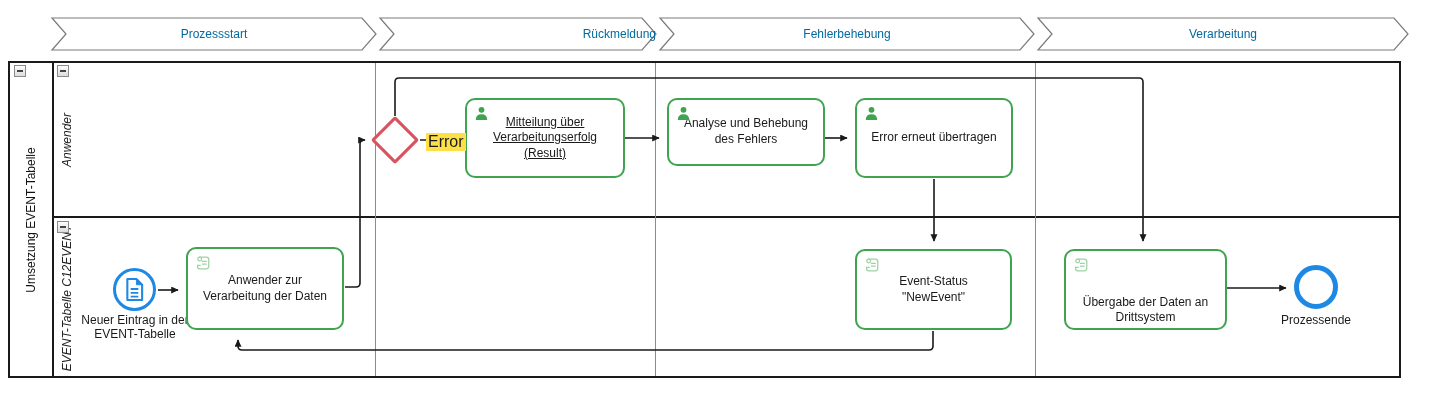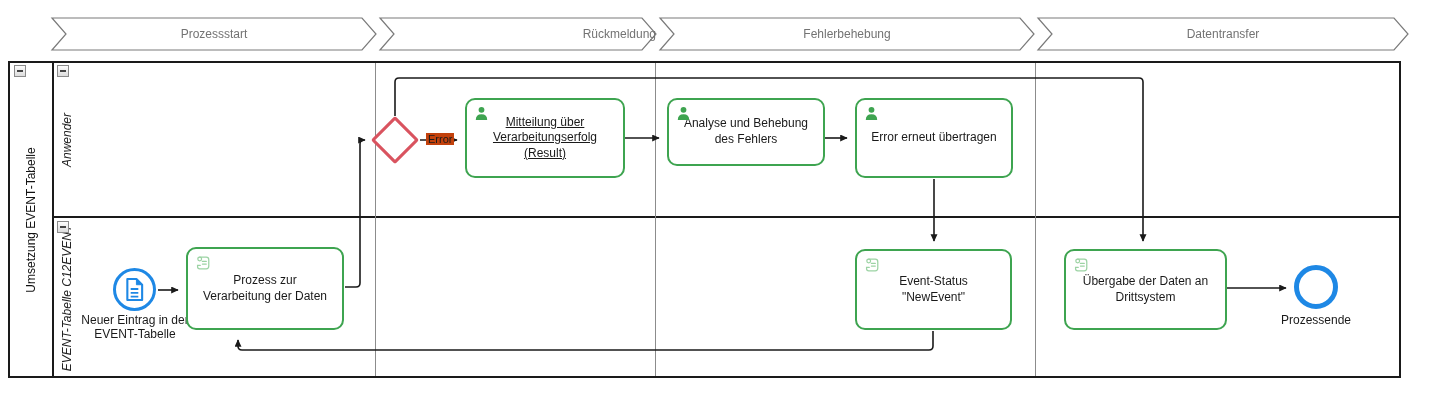--- a/index.html
+++ b/index.html
@@ -22,41 +22,41 @@
   .pool-header-sep{position:absolute;left:52px;top:61px;width:2px;height:317px;background:#1a1a1a;z-index:1;}
   .lane-sep{position:absolute;left:53px;top:216px;width:1347px;height:2px;background:#1a1a1a;z-index:1;}
   .col-line{position:absolute;top:63px;width:1px;height:313px;background:#8c8c8c;z-index:1;}
   .pool-title-wrap{position:absolute;left:10px;top:63px;width:42px;height:313px;display:flex;align-items:center;justify-content:center;z-index:2;}
   .pool-title-wrap span{transform:rotate(-90deg);white-space:nowrap;font-size:12px;color:#111;}
   .lane-label-wrap{position:absolute;left:54px;width:26px;display:flex;align-items:center;justify-content:center;z-index:2;}
   .lane-label-wrap span{transform:rotate(-90deg);white-space:nowrap;font-size:12px;font-style:italic;color:#222;}
   .collapse-box{position:absolute;width:12px;height:12px;background:linear-gradient(#fdfdfd,#dcdcdc);border:1px solid #8a8a8a;box-sizing:border-box;z-index:3;}
   .collapse-box::after{content:"";position:absolute;left:2px;right:2px;top:4px;height:2px;background:#444;}
   
-  .phase-label{position:absolute;top:18px;height:32px;display:flex;align-items:center;justify-content:center;font-size:12px;color:#737373;z-index:3;}
+  .phase-label{position:absolute;top:18px;height:32px;display:flex;align-items:center;justify-content:center;font-size:12px;color:#0369a1;z-index:3;}
   
   #shapes{position:absolute;left:0;top:0;z-index:2;pointer-events:none;}
   
   .task{
     position:absolute;background:#fff;border:2px solid var(--task-border);border-radius:10px;
     box-sizing:border-box;display:flex;align-items:center;justify-content:center;text-align:center;
     font-size:12px;line-height:1.3;color:#1a1a1a;z-index:4;
   }
   .task .tlabel{padding:2px 14px;}
   .task .ticon{position:absolute;left:7px;top:6px;}
   .gateway{
     position:absolute;left:378px;top:123px;width:34px;height:34px;background:#fff;
     border:3px solid var(--gateway-border);border-radius:2px;transform:rotate(45deg);
     box-sizing:border-box;z-index:4;
   }
   .event{position:absolute;background:#fff;border-radius:50%;box-sizing:border-box;z-index:4;display:flex;align-items:center;justify-content:center;}
   .event.start{left:113px;top:268px;width:43px;height:43px;border:3px solid var(--event-border);}
   .event.end{left:1294px;top:265px;width:44px;height:44px;border:5px solid var(--event-border);}
   .node-label{position:absolute;text-align:center;font-size:12px;line-height:1.2;color:#1a1a1a;z-index:4;}
-  .edge-label{position:absolute;background:#c2410c;font-size:11px;color:#1a1a1a;padding:0 2px;z-index:5;}
+  .edge-label{position:absolute;background:#fde047;font-size:16px;color:#1a1a1a;padding:0 2px;z-index:5;}
 </style>
 </head>
 <body>
 
 <div id="canvas">
 
   <div class="pool"></div>
   <div class="pool-header-sep"></div>
   <div class="lane-sep"></div>
   <div class="col-line" style="left:375px;"></div>
@@ -107,41 +107,41 @@
   <div class="phase-label" style="left:52px;width:324px;">
       <span>Prozessstart</span>
     </div>
   <div class="phase-label" style="left:380px;width:276px;justify-content:flex-end;">
       <span>Rückmeldung</span>
     </div>
   <div class="phase-label" style="left:660px;width:374px;">
       <span>Fehlerbehebung</span>
     </div>
   <div class="phase-label" style="left:1038px;width:370px;">
-      <span>Datentransfer</span>
+      <span>Verarbeitung</span>
     </div>
 
   <div class="event start">
     <svg width="21" height="25" viewBox="0 0 22 26">
       <path d="M3.5 2 h9.5 l6 6 v16 h-15.5 z" style="fill:none;stroke:var(--event-border);stroke-width:2.2;stroke-linejoin:round"></path>
       <path d="M13 2 l6 6 h-6 z" style="fill:var(--event-border);stroke:var(--event-border);stroke-width:1"></path>
       <path d="M7 12.5 h8 M7 16.5 h8 M7 20.5 h8" style="fill:none;stroke:var(--event-border);stroke-width:2"></path>
     </svg>
   </div>
   <div class="node-label" style="left:75px;top:313px;width:120px;">Neuer Eintrag in der EVENT-Tabelle</div>
 
   <div class="task" style="left:186px;top:247px;width:158px;height:83px;">
     <svg class="ticon" width="16" height="16" viewBox="0 0 18 18">
       <g style="fill:none;stroke:var(--script-icon);stroke-width:1.4;stroke-linecap:round">
         <circle cx="5.3" cy="4.6" r="2.1"></circle>
         <path d="M5.3 2.5 h7.4 c1.6 0 2.8 1.2 2.8 2.8 v7.4 c0 1.6 -1.2 2.8 -2.8 2.8 h-7.4 c-1.4 0 -2.4 -1 -2.4 -2.3 v-1.4 h3"></path>
         <path d="M8.3 7.2 h4.4 M8.3 10.2 h4.4"></path>
       </g>
     </svg>
-    <div class="tlabel">Prozess zur Verarbeitung der Daten</div>
+    <div class="tlabel">Anwender zur Verarbeitung der Daten</div>
   </div>
 
   <div class="gateway"></div>
   <div class="edge-label" style="left:426px;top:133px;">Error</div>
 
   <div class="task" style="left:465px;top:98px;width:160px;height:80px;text-decoration:underline;">
     <svg class="ticon" width="15" height="15" viewBox="0 0 16 16">
       <g style="fill:var(--user-icon)">
         <circle cx="8" cy="4.1" r="3.1"></circle>
         <path d="M1.9 15 q0 -6.2 6.1 -6.2 q6.1 0 6.1 6.2 z"></path>
@@ -174,21 +174,21 @@
     <svg class="ticon" width="16" height="16" viewBox="0 0 18 18">
       <g style="fill:none;stroke:var(--script-icon);stroke-width:1.4;stroke-linecap:round">
         <circle cx="5.3" cy="4.6" r="2.1"></circle>
         <path d="M5.3 2.5 h7.4 c1.6 0 2.8 1.2 2.8 2.8 v7.4 c0 1.6 -1.2 2.8 -2.8 2.8 h-7.4 c-1.4 0 -2.4 -1 -2.4 -2.3 v-1.4 h3"></path>
         <path d="M8.3 7.2 h4.4 M8.3 10.2 h4.4"></path>
       </g>
     </svg>
     <div class="tlabel">Event-Status "NewEvent"</div>
   </div>
 
-  <div class="task" style="left:1064px;top:249px;width:163px;height:81px;">
+  <div class="task" style="left:1064px;top:249px;width:163px;height:81px;align-items:flex-end;">
     <svg class="ticon" width="16" height="16" viewBox="0 0 18 18">
       <g style="fill:none;stroke:var(--script-icon);stroke-width:1.4;stroke-linecap:round">
         <circle cx="5.3" cy="4.6" r="2.1"></circle>
         <path d="M5.3 2.5 h7.4 c1.6 0 2.8 1.2 2.8 2.8 v7.4 c0 1.6 -1.2 2.8 -2.8 2.8 h-7.4 c-1.4 0 -2.4 -1 -2.4 -2.3 v-1.4 h3"></path>
         <path d="M8.3 7.2 h4.4 M8.3 10.2 h4.4"></path>
       </g>
     </svg>
     <div class="tlabel">Übergabe der Daten an Drittsystem</div>
   </div>
 

